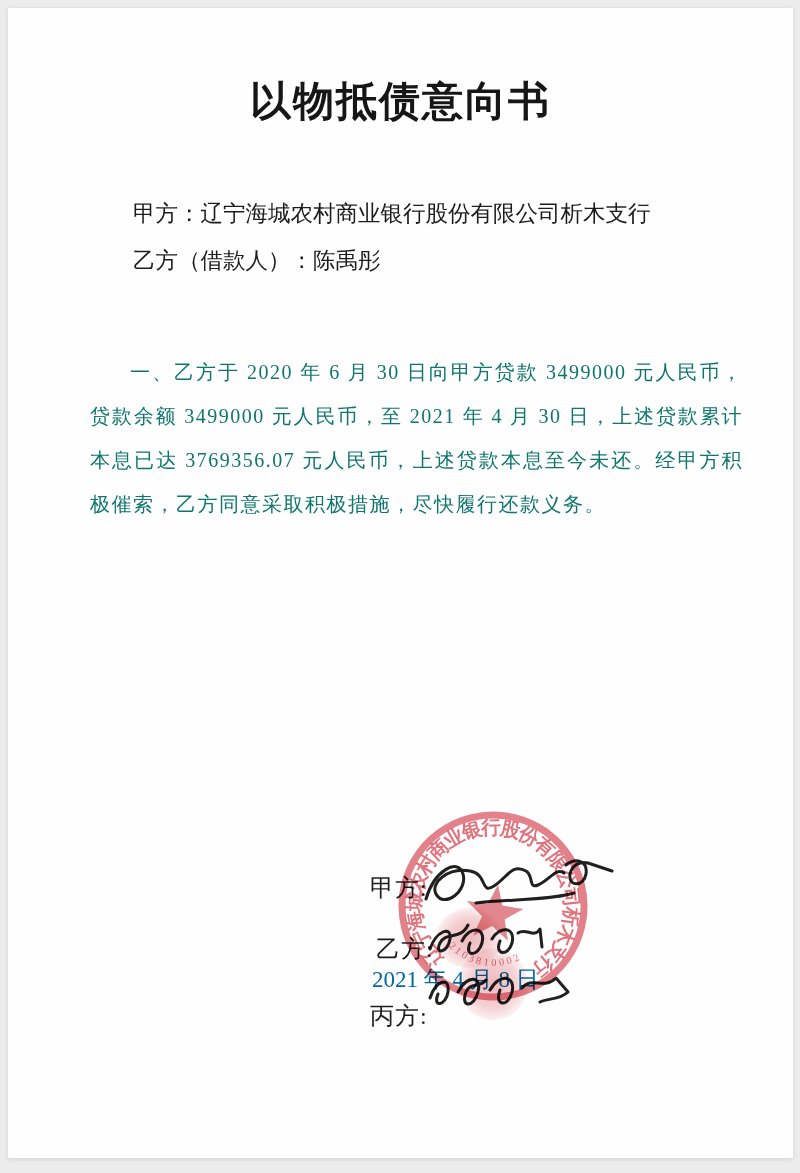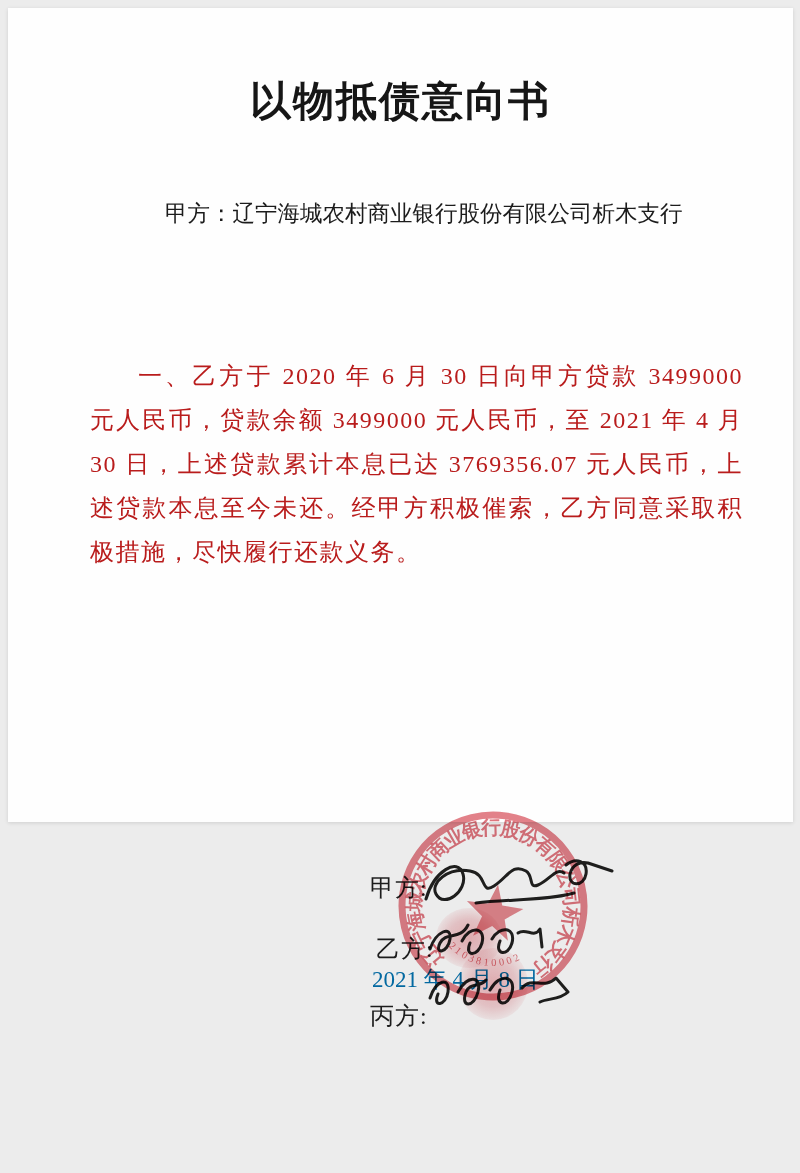--- a/index.html
+++ b/index.html
@@ -5,49 +5,48 @@
   html, body {
     margin: 0; padding: 0;
     width: 800px; height: 1173px;
     background: #ececec;
     font-family: "Liberation Serif", "DejaVu Serif", serif;
     overflow: hidden;
   }
   .sheet {
     position: absolute;
     left: 8px; top: 8px;
-    width: 785px; height: 814px;
+    width: 785px; height: 1150px;
     background: #fefefe;
     box-shadow: 0 1px 4px rgba(0,0,0,0.12);
   }
   .doc-title {
     position: absolute;
     top: 66px; left: 0; right: 0;
     text-align: center;
     font-size: 41px;
     font-weight: 700;
     letter-spacing: 2px;
     color: #161616;
     font-family: "Liberation Sans", "DejaVu Sans", sans-serif;
   }
   .party-block {
     position: absolute;
     top: 182px; left: 125px; right: 53px;
     font-size: 22.5px;
     line-height: 47px;
     color: #1c1c1c;
-    margin-left: 32px;
   }
   .party-row { white-space: nowrap; }
   .paragraph {
     position: absolute;
     left: 82px; right: 50px;
-    font-size: 24px;
+    font-size: 20px;
     line-height: 44px;
-    color: #b91c1c;
+    color: #0f766e;
     text-align: justify;
     text-justify: inter-ideograph;
     text-indent: 2em;
     letter-spacing: 1.5px;
     font-family: Liberation Serif, serif;
   }
   .para-1 { top: 322px; }
   .para-2 { top: 548px; }
   .sig-area { position: absolute; inset: 0; }
   .sig-label {
@@ -106,20 +105,21 @@
 </style>
 </head>
 <body>
 
 <div class="sheet">
 
   <div class="doc-title">以物抵债意向书</div>
 
   <div class="party-block">
     <div class="party-row"><span>甲方：</span><span>辽宁海城农村商业银行股份有限公司析木支行</span></div>
+    <div class="party-row"><span>乙方（借款人）：</span><span>陈禹彤</span></div>
   </div>
 
   <p class="paragraph para-1">一、乙方于 2020 年 6 月 30 日向甲方贷款 3499000 元人民币，贷款余额 3499000 元人民币，至 2021 年 4 月 30 日，上述贷款累计本息已达 3769356.07 元人民币，上述贷款本息至今未还。经甲方积极催索，乙方同意采取积极措施，尽快履行还款义务。</p>
 
   <div class="sig-area">
 
     <span class="sig-label sig-label-jia">甲方:</span>
     <span class="sig-label sig-label-yi">乙方:</span>
     <span class="sig-label sig-label-bing">丙方:</span>
     <span class="sig-date">2021 年 4 月 8 日</span>

